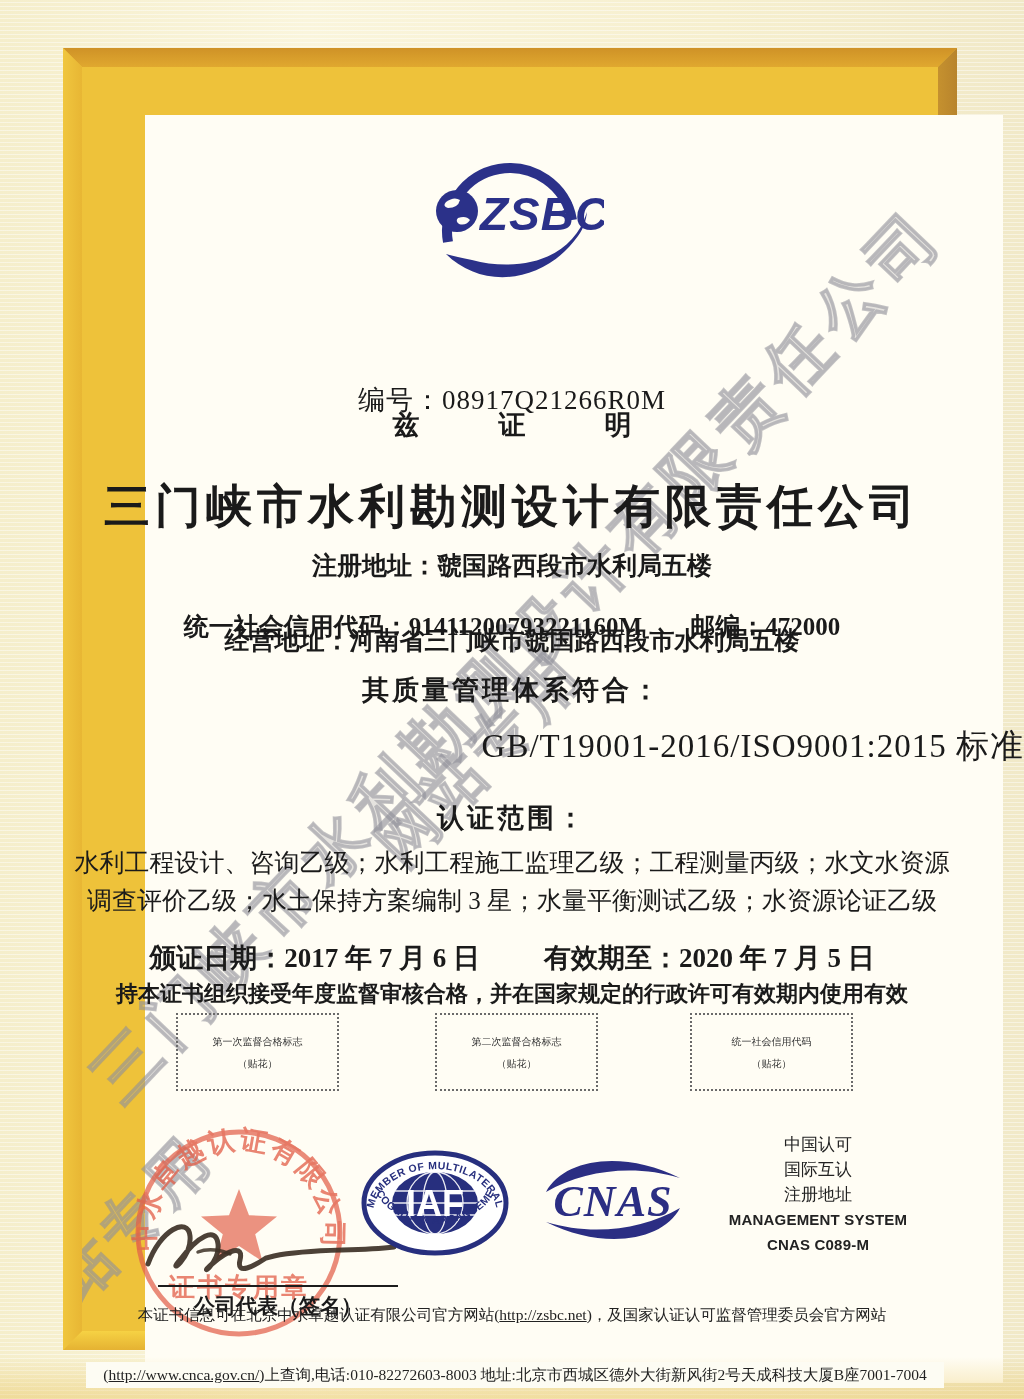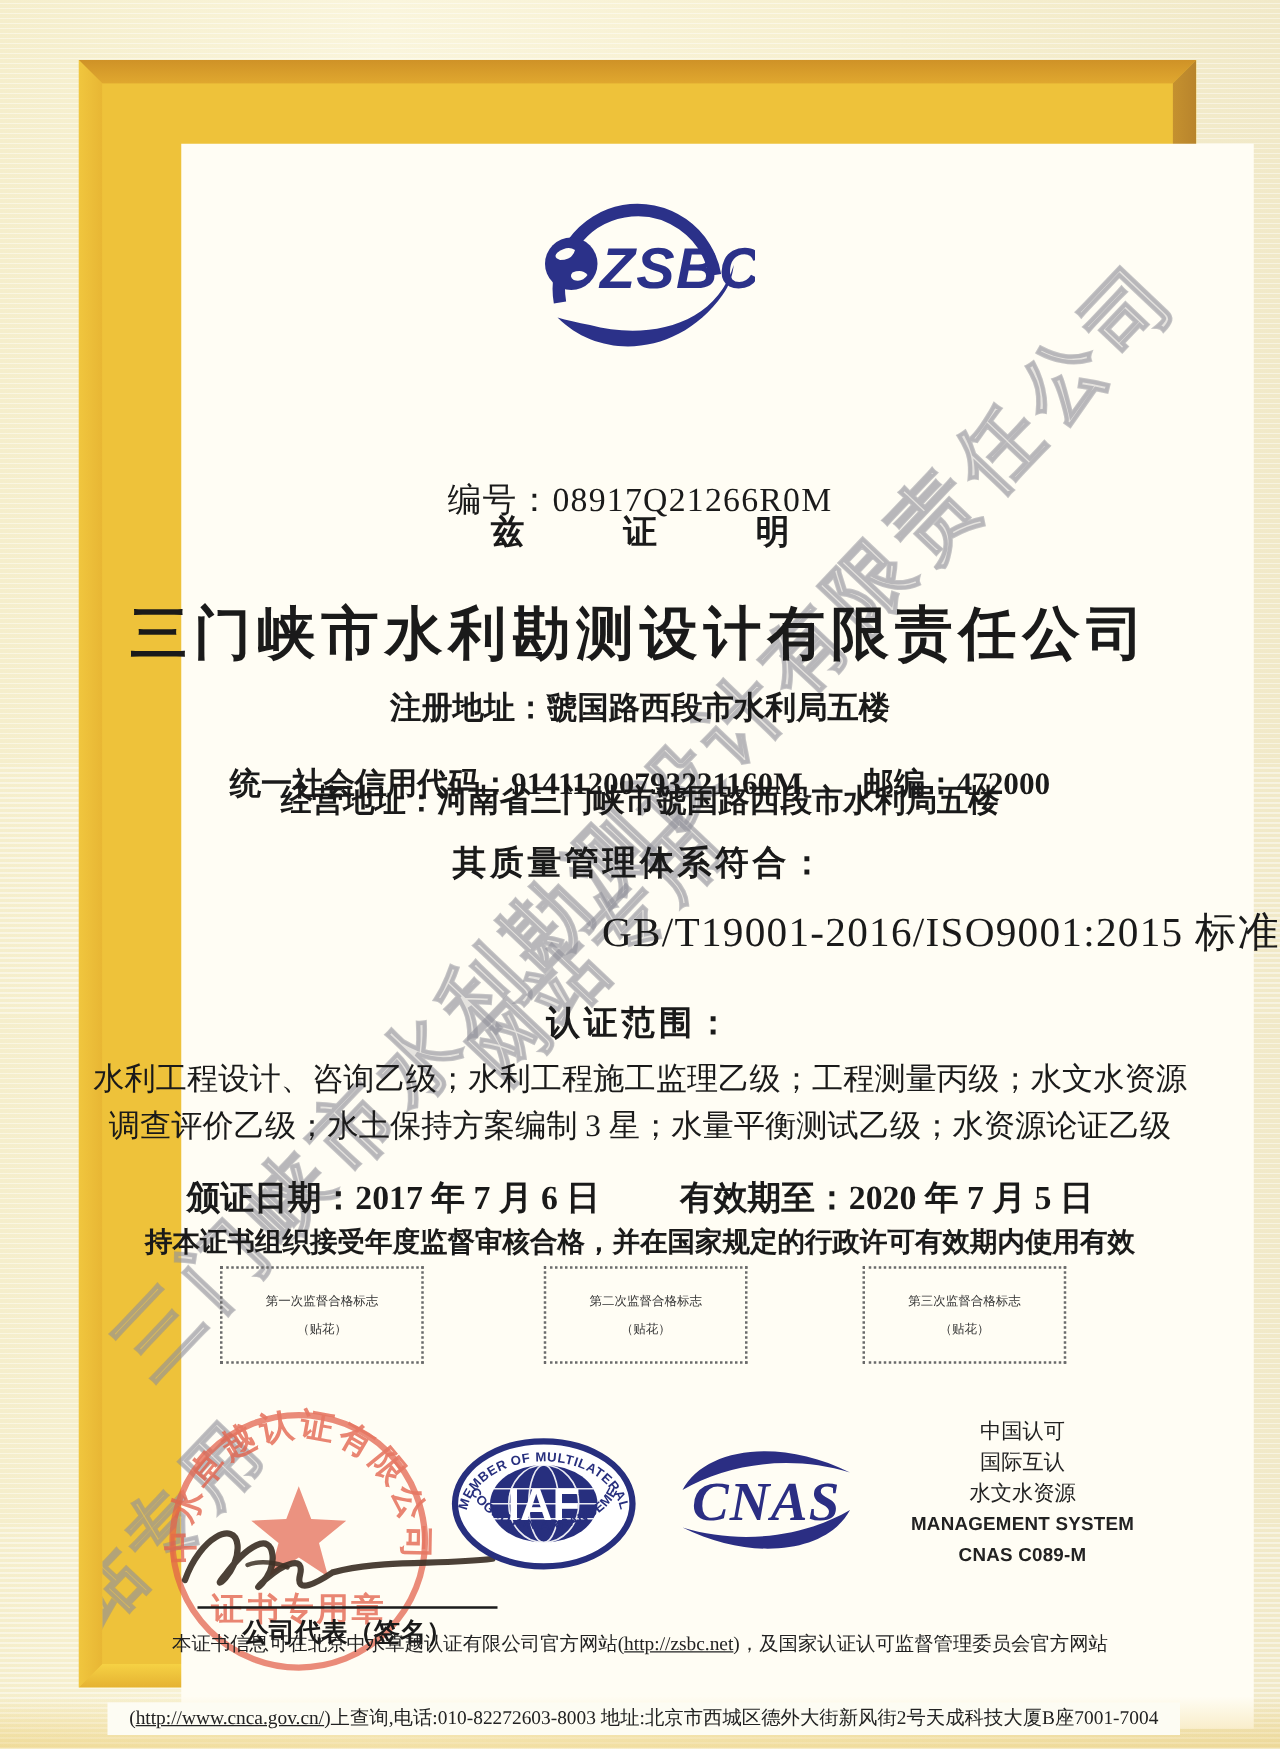--- a/index.html
+++ b/index.html
@@ -124,21 +124,21 @@
 
     <div class="sticker s1">
       <div>第一次监督合格标志</div>
       <div>（贴花）</div>
     </div>
     <div class="sticker s2">
       <div>第二次监督合格标志</div>
       <div>（贴花）</div>
     </div>
     <div class="sticker s3">
-      <div>第三次监督合格标志</div>
+      <div>统一社会信用代码</div>
       <div>（贴花）</div>
     </div>
 
     <svg class="abs" style="left:130px; top:1124px;" width="218" height="218" viewBox="0 0 218 218" opacity="0.85">
       <circle cx="109" cy="109" r="101" fill="none" stroke="rgba(226,96,74,.85)" stroke-width="5"></circle>
       <path id="sealArc" d="M 32 146 A 85 85 0 1 1 186 146" fill="none"></path>
       <text font-size="27" font-weight="bold" fill="rgba(226,96,74,.9)" letter-spacing="3">
         <textPath href="#sealArc" startOffset="50%" text-anchor="middle">中水卓越认证有限公司</textPath>
       </text>
       <polygon points="109,65 119,91.2 147,92.6 125.2,110.3 132.5,137.4 109,122 85.5,137.4 92.8,110.3 71,92.6 99,91.2" fill="rgba(226,96,74,.8)"></polygon>
@@ -174,21 +174,21 @@
 
     <svg class="abs" style="left:534px; top:1148px;" width="158" height="104" viewBox="0 0 158 104">
       <path d="M 12 44 C 30 10 90 2 146 30 C 100 16 50 22 12 44 Z" fill="#2b2e83"></path>
       <path d="M 146 60 C 128 94 68 102 12 74 C 58 88 108 82 146 60 Z" fill="#2b2e83"></path>
       <text x="79" y="68" text-anchor="middle" font-size="44" font-weight="bold" font-style="italic" font-family="Liberation Serif, serif" fill="#2b2e83" letter-spacing="1">CNAS</text>
     </svg>
 
     <div class="cnas-text abs" style="position:absolute;">
       <div>中国认可</div>
       <div>国际互认</div>
-      <div>水文水资源</div>
+      <div>注册地址</div>
       <div class="en">MANAGEMENT SYSTEM</div>
       <div class="en">CNAS C089-M</div>
     </div>
 
     <div class="abs sig-line"></div>
     <div class="abs sig-label">公司代表（签名）</div>
 
     <div class="abs center footer1"><span>本证书信息可在北京中水卓越认证有限公司官方网站(</span><span class="u">http://zsbc.net</span><span>)，及国家认证认可监督管理委员会官方网站</span></div>
 
     <div class="footer-strip"><span>(</span><span class="u">http://www.cnca.gov.cn/</span><span>)上查询,电话:010-82272603-8003 地址:北京市西城区德外大街新风街2号天成科技大厦B座7001-7004</span></div>

